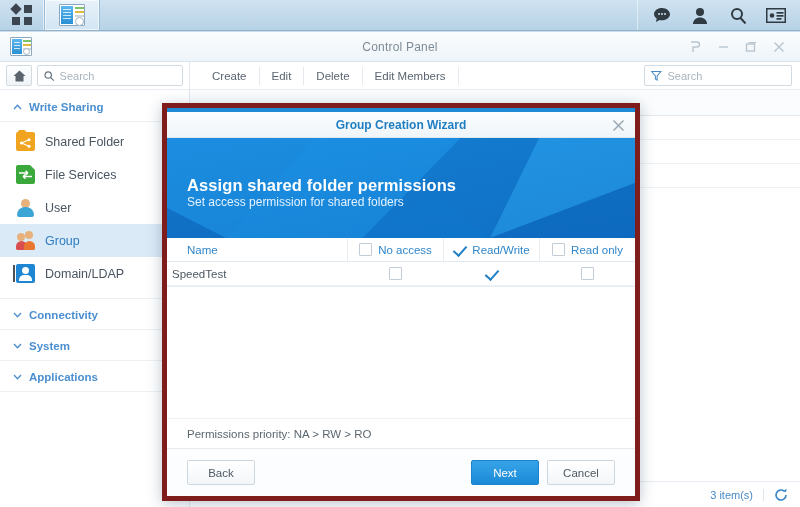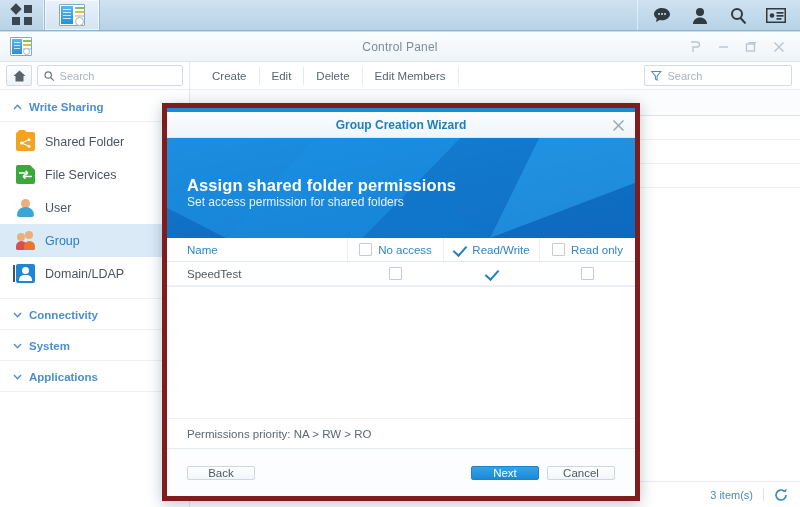--- a/index.html
+++ b/index.html
@@ -176,38 +176,38 @@
   }
   .perm-head .col-name { flex: 1; padding-left: 20px; }
   .perm-col {
     width: 96px; display: flex; align-items: center; justify-content: center; gap: 6px;
     border-left: 1px solid #e9eef2; height: 24px;
   }
   .perm-row {
     display: flex; height: 24px; align-items: center; font-size: 11.5px; color: #4d5862;
     border-bottom: 1px solid #eef2f5;
   }
-  .perm-row .col-name { flex: 1; padding-left: 20px; }
+  .perm-row .col-name { flex: 1; padding-left: 5px; }
   .perm-row .perm-col { border-left: 0; }
 
   .cbx { width: 13px; height: 13px; border: 1px solid #c3ccd4; background: #fff; border-radius: 1px; display: inline-block; position: relative; }
   .cbx.on { border-color: transparent; background: transparent; }
   .cbx.on::after {
     content: ""; position: absolute; left: 2px; top: -1px; width: 6px; height: 11px;
     border: solid #1a7fc7; border-width: 0 2.6px 2.6px 0; transform: rotate(42deg);
   }
 
   .modal-filler { flex: 1; }
   .prio { height: 30px; display: flex; align-items: center; padding-left: 20px; font-size: 11.5px; color: #5c6770; border-top: 1px solid #eef2f5; margin-top: 40px; }
   .modal-foot {
     height: 48px; border-top: 1px solid #e4ebf0; display: flex; align-items: center;
     padding: 0 20px; gap: 8px; background: #fcfdfe;
   }
   .btn {
-    min-width: 68px; height: 14px; border: 1px solid #cdd7df; border-radius: 2px;
+    min-width: 68px; height: 25px; border: 1px solid #cdd7df; border-radius: 2px;
     background: linear-gradient(180deg,#ffffff,#f3f6f9); font-size: 11.5px; color: #4e5962;
     display: flex; align-items: center; justify-content: center; font-family: inherit;
   }
   .btn.primary { background: linear-gradient(180deg,#36a3e8,#1b8ad7); border-color: #1b82cc; color: #fff; }
   .foot-spacer { flex: 1; }
 </style>
 </head>
 <body>
 
 <div class="desktop">

